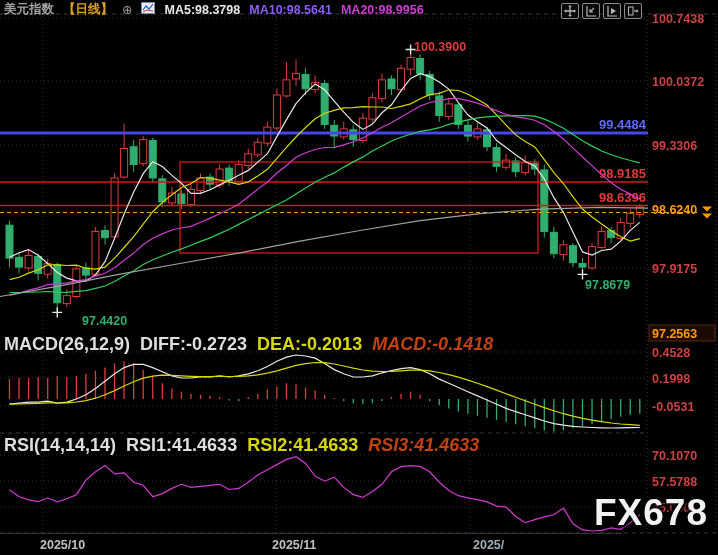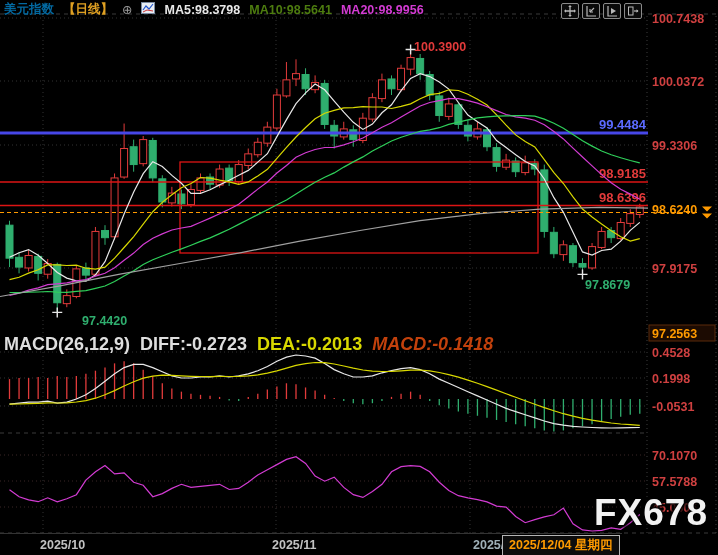--- a/index.html
+++ b/index.html
@@ -2,21 +2,21 @@
 <html><head>
 <meta charset="utf-8">
 <style>
   html,body{margin:0;padding:0;background:#000;}
   #app{position:relative;width:718px;height:555px;background:#000;overflow:hidden;
        font-family:"Liberation Sans","DejaVu Sans",sans-serif;}
   #chart{position:absolute;left:0;top:0;z-index:1;}
   svg text{font-family:"Liberation Sans","DejaVu Sans",sans-serif;font-weight:bold;}
   .hdr{position:absolute;top:1px;left:4px;z-index:5;display:flex;align-items:center;gap:9px;
        font-size:12.5px;font-weight:bold;white-space:nowrap;}
-  .hdr .sym{color:#0369a1;}
+  .hdr .sym{color:#a3a3a3;}
   .hdr .per{color:#dfa022;}
   .hdr .pin{color:#9a9a9a;font-weight:normal;}
   .toolbar{position:absolute;top:3px;right:76px;z-index:5;display:flex;gap:3px;}
   .tbtn{width:16px;height:14px;border:1px solid #8a8a8a;border-radius:2px;display:flex;
         align-items:center;justify-content:center;background:#0a0a0a;cursor:pointer;}
   .ind-hdr{position:absolute;left:4px;z-index:5;display:flex;gap:10px;font-size:18px;
            font-weight:bold;white-space:nowrap;}
   .ind-hdr .w{color:#dedede;} .ind-hdr .y{color:#d8d800;} .ind-hdr .m{color:#c2410c;font-style:italic;}
   #macd-hdr{top:334px;} #rsi-hdr{top:435px;}
   #taxis{position:absolute;left:0;top:533px;width:622px;height:22px;z-index:5;
@@ -299,21 +299,21 @@
   <div class="hdr">
     <span class="sym">美元指数</span>
     <span class="per">【日线】</span>
     <span class="pin">⊕</span>
     <span class="logo"><svg width="14" height="12">
           <rect x="0.5" y="0.5" width="13" height="11" fill="#e8eef4" stroke="#7a8aa0"></rect>
           <polyline points="2,8 5,4 8,7 12,2" fill="none" stroke="#2255cc" stroke-width="1.2"></polyline>
           <polyline points="2,10 6,8 12,9" fill="none" stroke="#cc3333" stroke-width="1"></polyline>
         </svg></span>
     <span style="color:#e8e8e8">MA5:98.3798</span>
-    <span style="color:#4d7c0f">MA10:98.5641</span>
+    <span style="color:#8b5cf6">MA10:98.5641</span>
     <span style="color:#d23bd2">MA20:98.9956</span>
   </div>
 
   <div class="toolbar">
     <span class="tbtn">
       <svg width="12" height="12">
           <path d="M6 1v10M1 6h10" stroke="#b8b8b8" stroke-width="1.3" fill="none"></path>
           <path d="M6 0l1.8 2h-3.6zM6 12l1.8-2h-3.6zM0 6l2-1.8v3.6zM12 6l-2-1.8v3.6z" fill="#b8b8b8"></path>
         </svg>
     </span>
@@ -339,22 +339,27 @@
     </span>
   </div>
 
   <div id="macd-hdr" class="ind-hdr">
     <span class="w">MACD(26,12,9)</span>
     <span class="w">DIFF:-0.2723</span>
     <span class="y">DEA:-0.2013</span>
     <span class="m">MACD:-0.1418</span>
   </div>
 
+  <div id="rsi-hdr" class="ind-hdr">
+    <span class="w">RSI(14,14,14)</span>
+    <span class="w">RSI1:41.4633</span>
+    <span class="y">RSI2:41.4633</span>
+    <span class="m">RSI3:41.4633</span>
+  </div>
 
   <div id="taxis">
     <span id="tl-oct" class="tlab">2025/10</span>
     <span id="tl-nov" class="tlab">2025/11</span>
     <span id="tl-dec" class="tlab">2025/</span>
-    <span id="datebox">2025/12/04 星期四</span>
   </div>
 
   <div id="wm">FX678</div>
 </div>
 
 </body></html>

